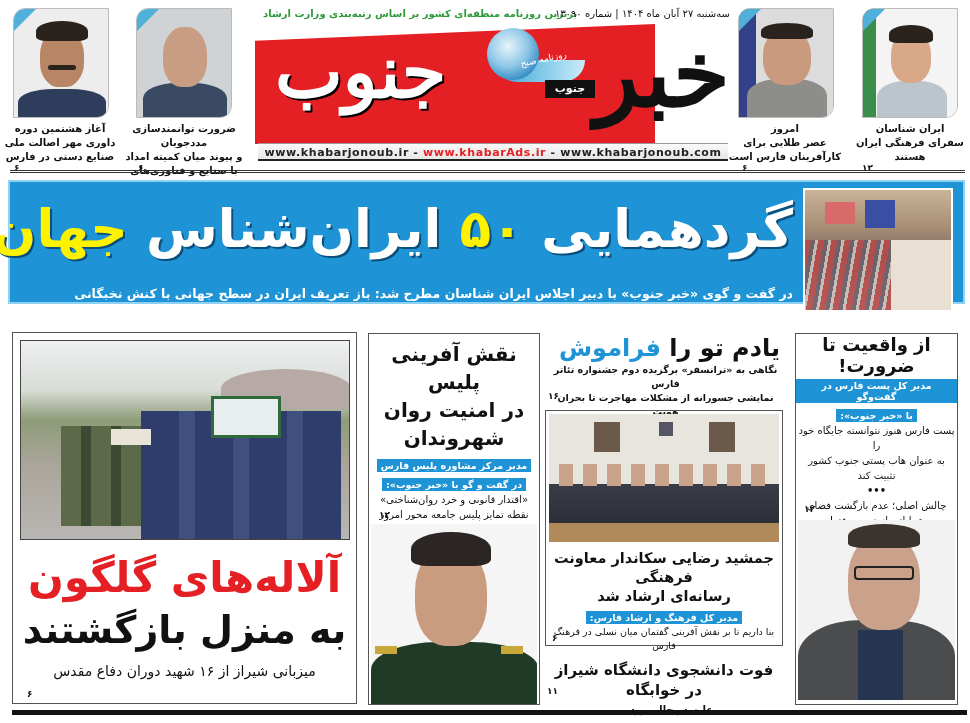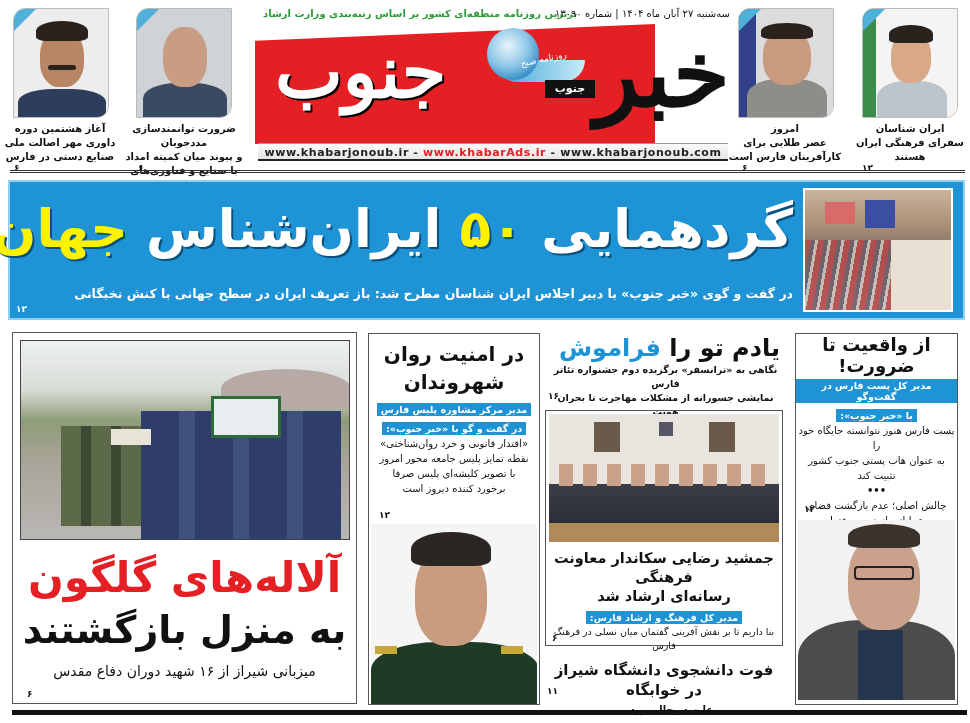--- a/index.html
+++ b/index.html
@@ -28,21 +28,21 @@
   .mast-globe { position: absolute; left: 232px; top: 20px; width: 52px; height: 52px; border-radius: 50%; background: radial-gradient(circle at 40% 35%, #e8f4fb 0%, #8cc6e6 45%, #2a86c3 80%, #145a8c 100%); }
   .mast-swoosh { position: absolute; left: 240px; top: 52px; width: 90px; height: 22px; background: linear-gradient(90deg, #38a3d6, #c9ecf8); border-radius: 0 0 40px 40px; }
   .mast-subtitle { position: absolute; left: 265px; top: 46px; font-size: 9px; color: #fff; transform: rotate(-12deg); }
   .mast-box { position: absolute; left: 290px; top: 72px; width: 50px; height: 18px; background: #111; color: #fff; font-size: 11px; font-weight: bold; text-align: center; line-height: 18px; }
   .urlbar { position: absolute; left: 258px; top: 143px; width: 470px; height: 18px; border-top: 1px solid #999; border-bottom: 2px solid #222; background: linear-gradient(#fafafa, #e6e6e6); direction: ltr; font-size: 11px; font-weight: bold; letter-spacing: 0.6px; text-align: center; line-height: 17px; font-family: "DejaVu Sans", sans-serif; color: #222; }
   .urlbar .red { color: #e42025; }
 
   .top-rule { position: absolute; left: 10px; top: 170px; width: 955px; height: 3px; border-top: 1px solid #333; border-bottom: 1px solid #333; }
 
   
-  .banner { position: absolute; left: 8px; top: 180px; width: 957px; height: 140px; background: #1e94d6; border: 2px solid #8fd1f2; }
+  .banner { position: absolute; left: 8px; top: 180px; width: 957px; height: 124px; background: #1e94d6; border: 2px solid #8fd1f2; }
   .banner-photo { position: absolute; right: 10px; top: 6px; width: 150px; height: 124px; background: linear-gradient(180deg, #c9b39a 0%, #a88f76 30%, #7a6a62 55%, #dcd6cf 100%); border: 2px solid #fff; overflow: hidden; }
   .banner-photo .seats { position: absolute; left: 0; bottom: 0; width: 90px; height: 70px; background: repeating-linear-gradient(100deg, #b54a4a 0 6px, #6a5f6a 6px 10px, #c9c1b9 10px 13px); opacity: .9; }
   .banner-photo .stage { position: absolute; right: 0; bottom: 0; width: 60px; height: 70px; background: #e9dfd3; }
   .banner-photo .screen { position: absolute; left: 60px; top: 10px; width: 30px; height: 28px; background: #3a4fa3; }
   .banner-photo .screen2 { position: absolute; left: 20px; top: 12px; width: 30px; height: 22px; background: #d86a6a; }
   .headline { position: absolute; right: 170px; top: 14px; font-size: 52px; font-weight: bold; line-height: 66px; white-space: nowrap; font-family: "DejaVu Sans", sans-serif; text-shadow: 2px 2px 0 #0b4f7a; }
   .headline .w { color: #ffffff; }
   .headline .y { color: #fff200; }
   .banner-sub { position: absolute; right: 170px; top: 104px; font-size: 12.5px; font-weight: bold; color: #fff; white-space: nowrap; }
   .banner-pg { position: absolute; left: 6px; top: 122px; font-size: 9px; color: #fff; font-weight: bold; }
@@ -216,20 +216,21 @@
 </div>
 
 <div style="position:absolute; left:545px; top:660px; width:238px;">
   <div class="col-title" style="font-size:15px; line-height:20px;">فوت دانشجوی دانشگاه شیراز در خوابگاه</div>
   <div style="text-align:center; font-size:10px; font-weight:bold; margin-top:4px;">علت در حال بررسی</div>
   <div class="pg" style="left:2px; top:26px;">۱۱</div>
 </div>
 
 <div class="col-box c3">
   <div class="col-title" style="font-size:20px; line-height:28px; margin-top:6px;">
+    <div>نقش آفرینی پلیس</div>
     <div>در امنیت روان</div>
     <div>شهروندان</div>
   </div>
   <div style="text-align:center; margin-top:2px;">
     <span class="tag">مدیر مرکز مشاوره پلیس فارس</span><br>
     <span class="tag">در گفت و گو با «خبر جنوب»:</span>
   </div>
   <div class="body-txt">
     <div>«اقتدار قانونی و خرد روان‌شناختی»</div>
     <div>نقطه تمایز پلیس جامعه محور امروز</div>

